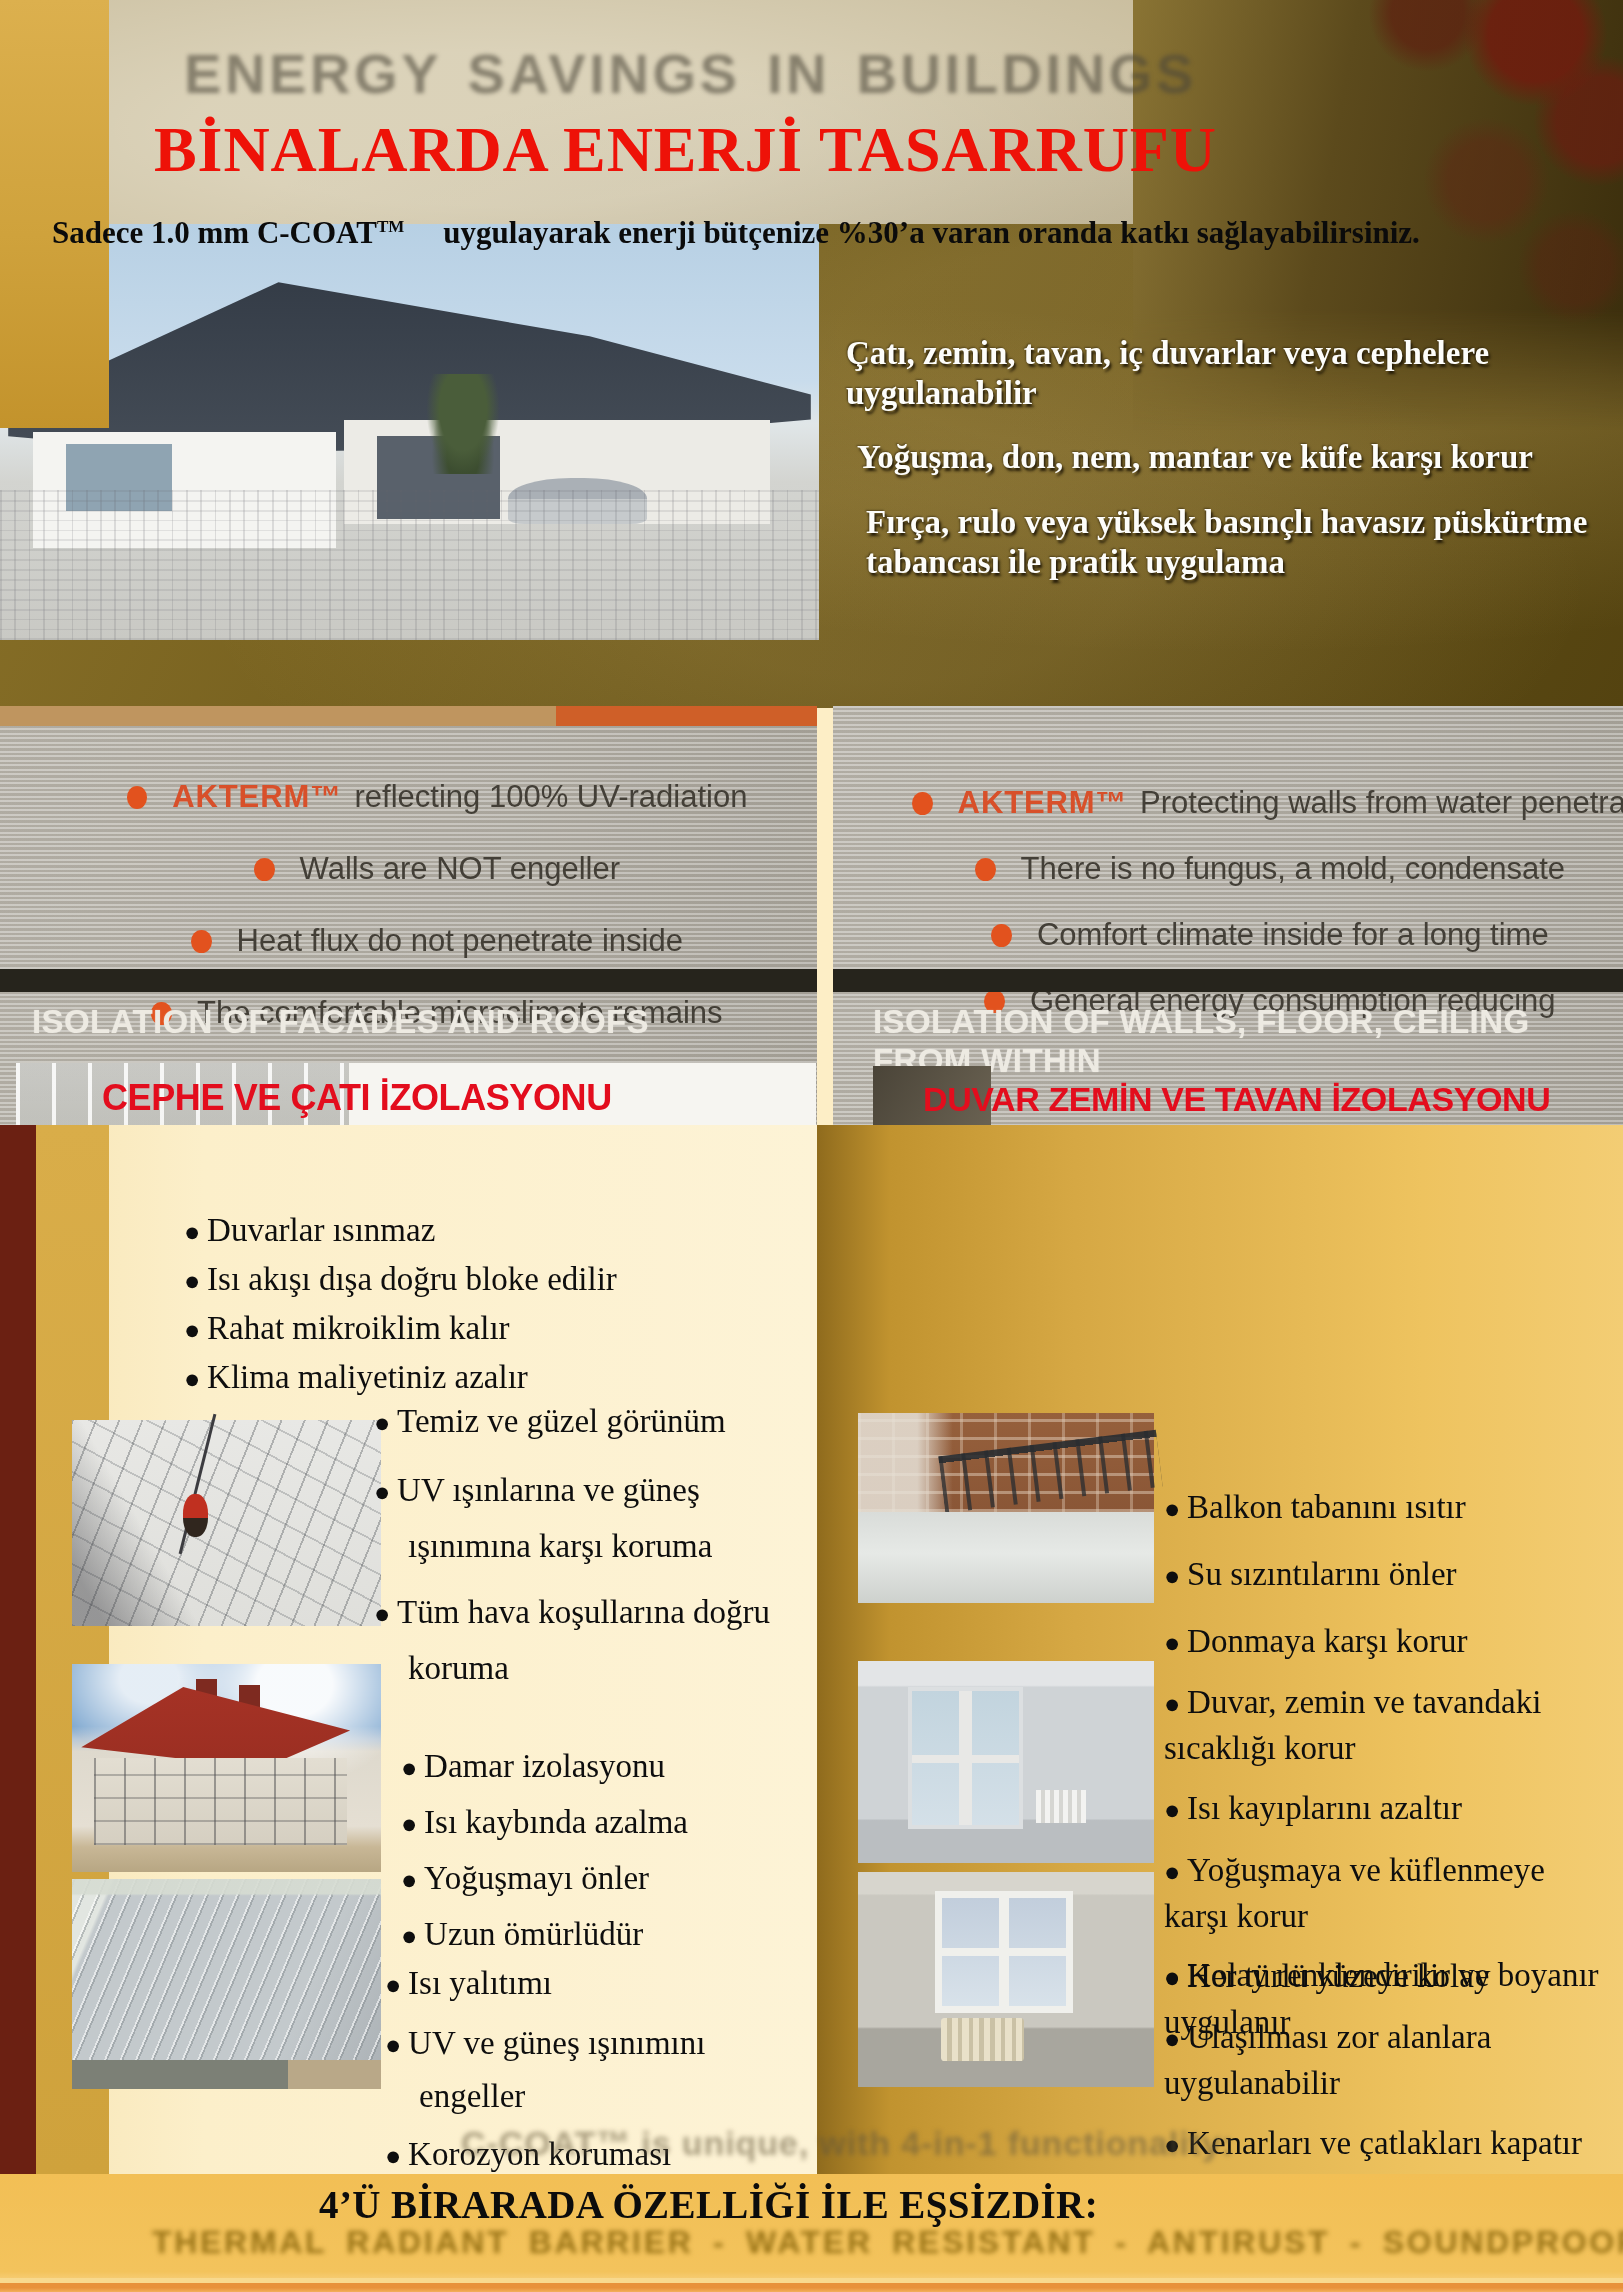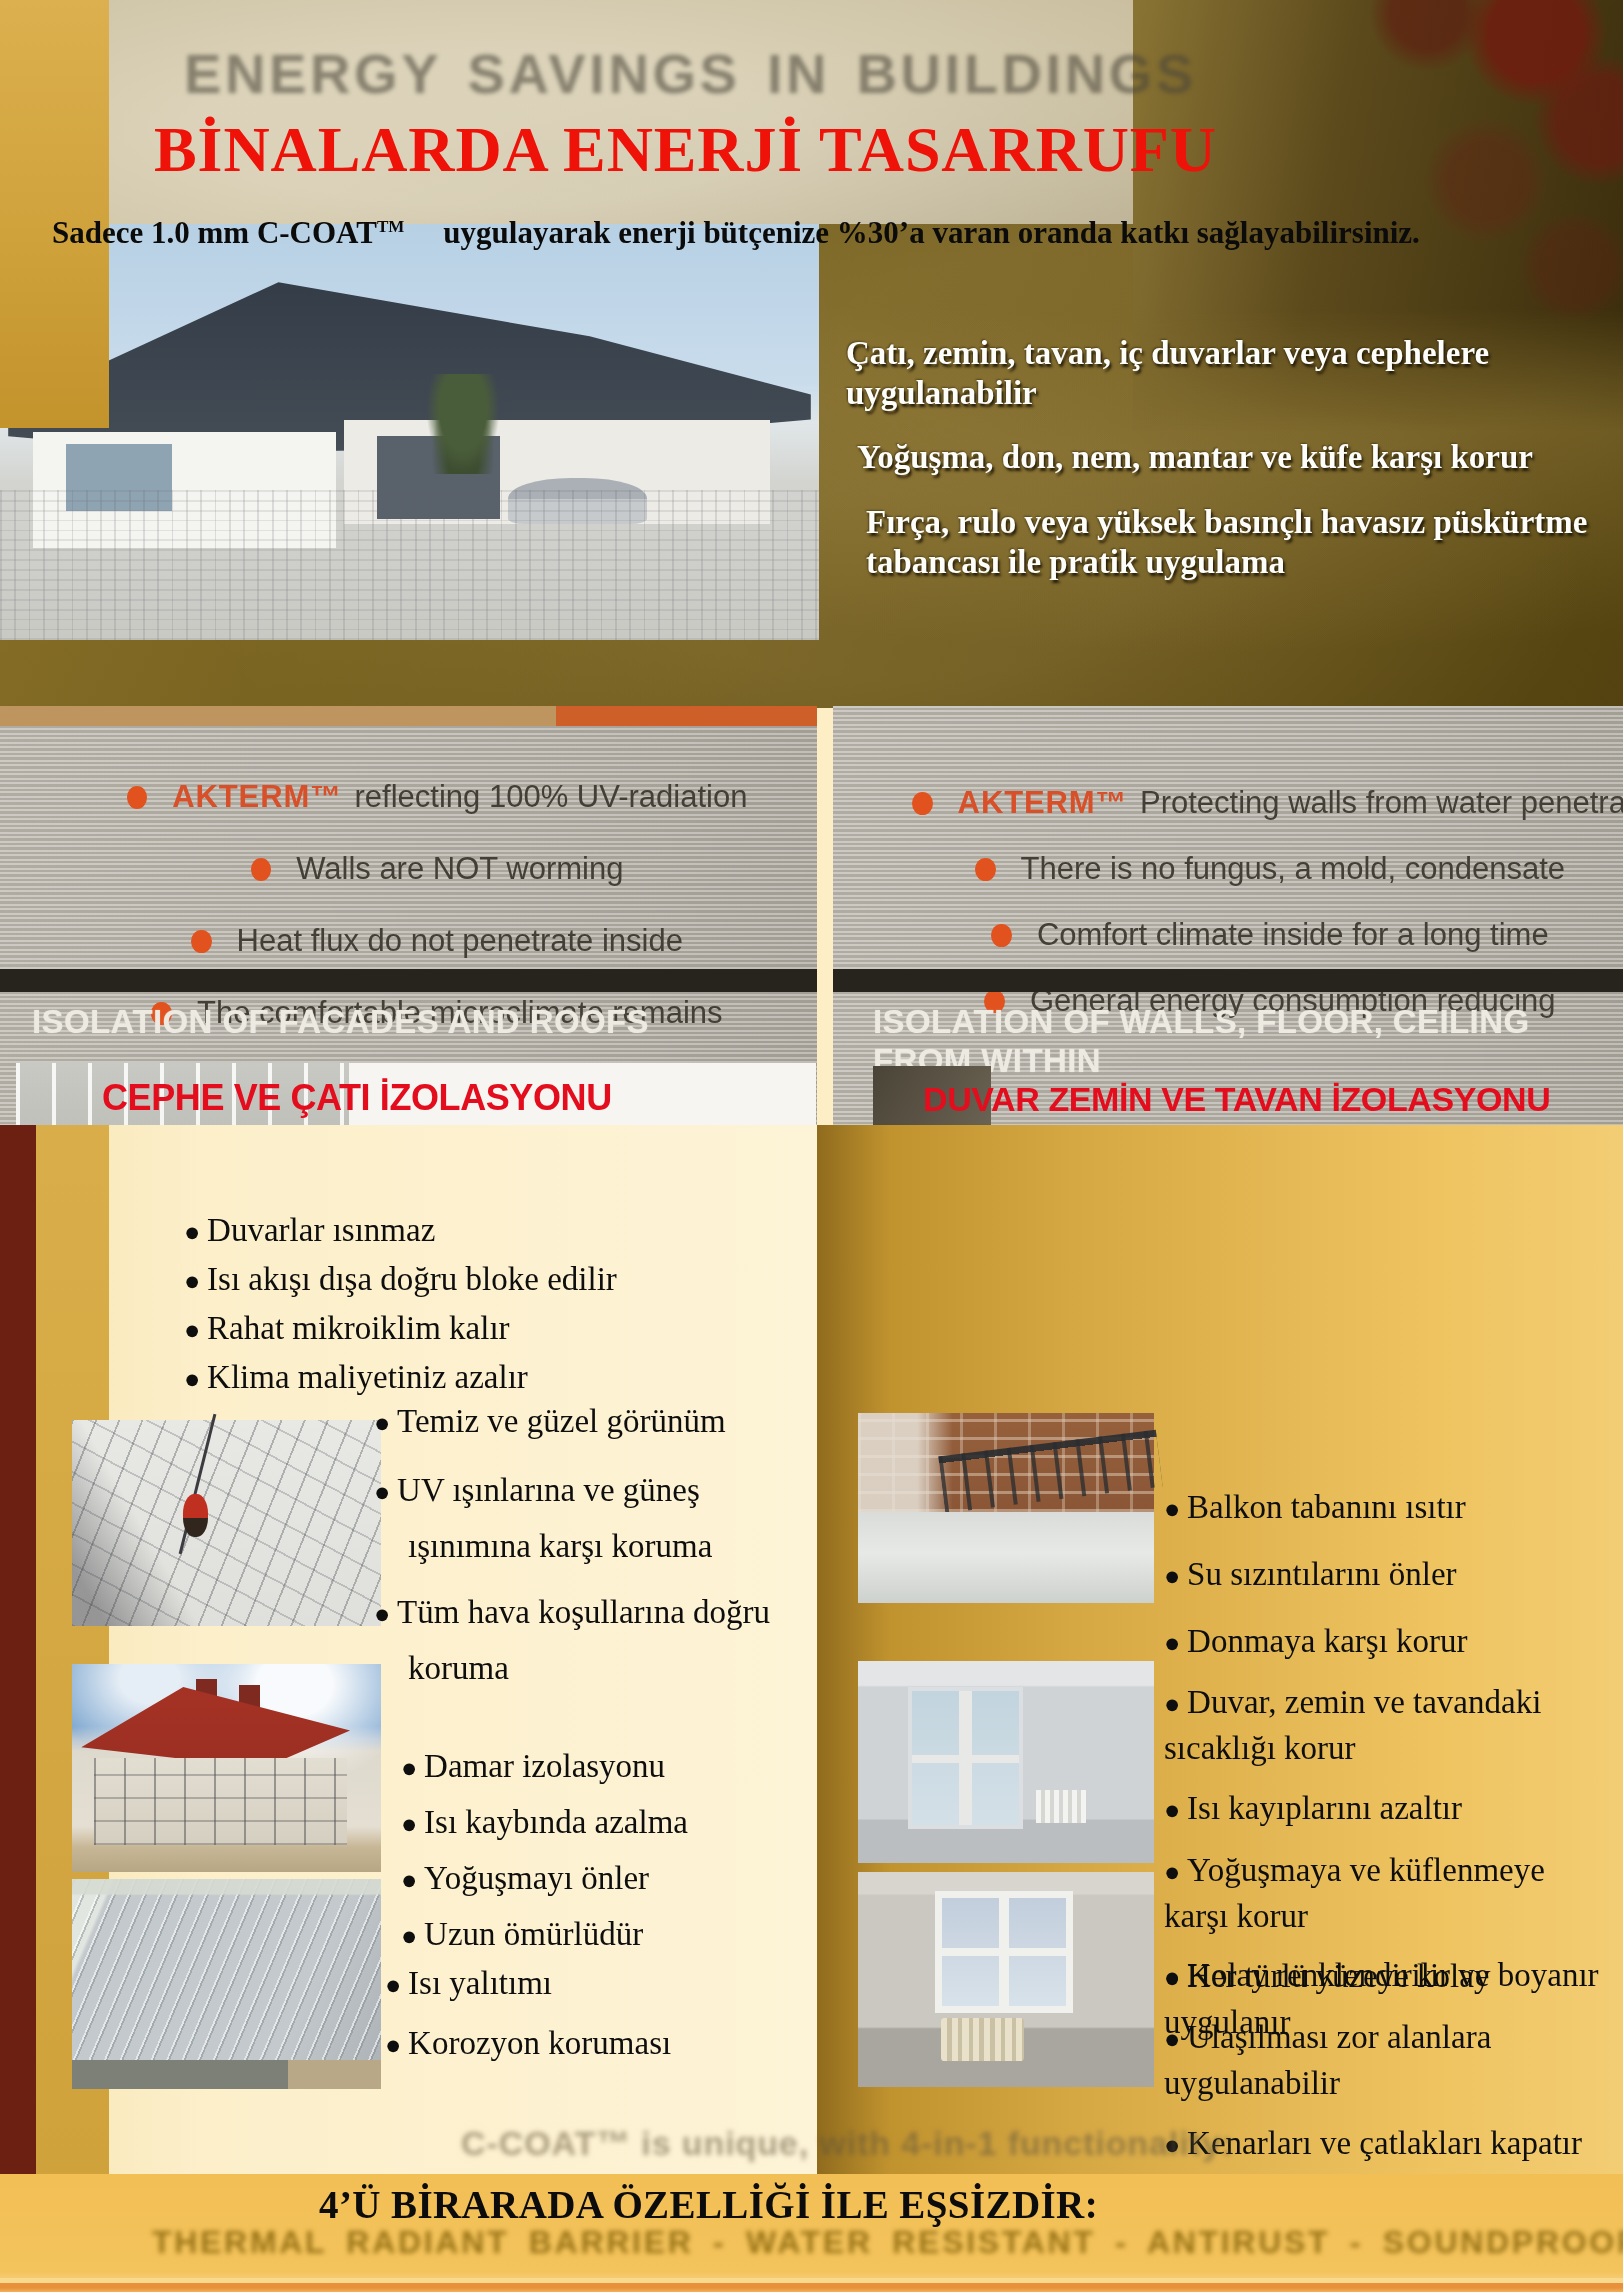--- a/index.html
+++ b/index.html
@@ -234,21 +234,21 @@
   </div>
 
   <div class="abs intro-blt ib1">Çatı, zemin, tavan, iç duvarlar veya cephelere uygulanabilir</div>
   <div class="abs intro-blt ib2">Yoğuşma, don, nem, mantar ve küfe karşı korur</div>
   <div class="abs intro-blt ib3">Fırça, rulo veya yüksek basınçlı havasız püskürtme tabancası ile pratik uygulama</div>
 
   <div class="abs akterm akterm-left">
     <div class="abs ak-topstrip"></div>
     <ul class="abs ak-list">
       <li><span class="ak-dot"></span><span class="ak-brand">AKTERM™</span><span>reflecting  100% UV-radiation</span></li>
-      <li><span class="ak-dot"></span><span>Walls are NOT worming</span></li>
+      <li><span class="ak-dot"></span><span>Walls are NOT engeller</span></li>
       <li><span class="ak-dot"></span><span>Heat flux do not penetrate inside</span></li>
       <li><span class="ak-dot"></span><span>The comfortable microclimate remains</span></li>
       <li><span class="ak-dot"></span><span>Costs of a air conditioning are reduced</span></li>
     </ul>
     <div class="abs ak-divider"></div>
     <div class="abs ak-head-en">ISOLATION OF FACADES AND ROOFS</div>
     <div class="abs ak-frag-left"></div>
     <div class="abs ak-whitebox"></div>
     <div class="abs ak-head-tr">CEPHE VE ÇATI İZOLASYONU</div>
   </div>
@@ -299,20 +299,21 @@
     <li>Isı kaybında azalma</li>
     <li>Yoğuşmayı önler</li>
     <li>Uzun ömürlüdür</li>
   </ul>
 
   <div class="abs photo photo-metalroof">
     <div class="abs pm-edge"></div>
   </div>
   <ul class="abs blt hang lc4">
     <li>Isı yalıtımı</li>
+    <li>UV ve güneş ışınımını engeller</li>
     <li>Korozyon koruması</li>
   </ul>
 
   <div class="abs photo photo-balcony">
     <div class="abs pb-brick"></div>
     <div class="abs pb-rail"></div>
     <div class="abs pb-floor"></div>
   </div>
   <ul class="abs blt flush rc1">
     <li>Balkon tabanını ısıtır</li>

